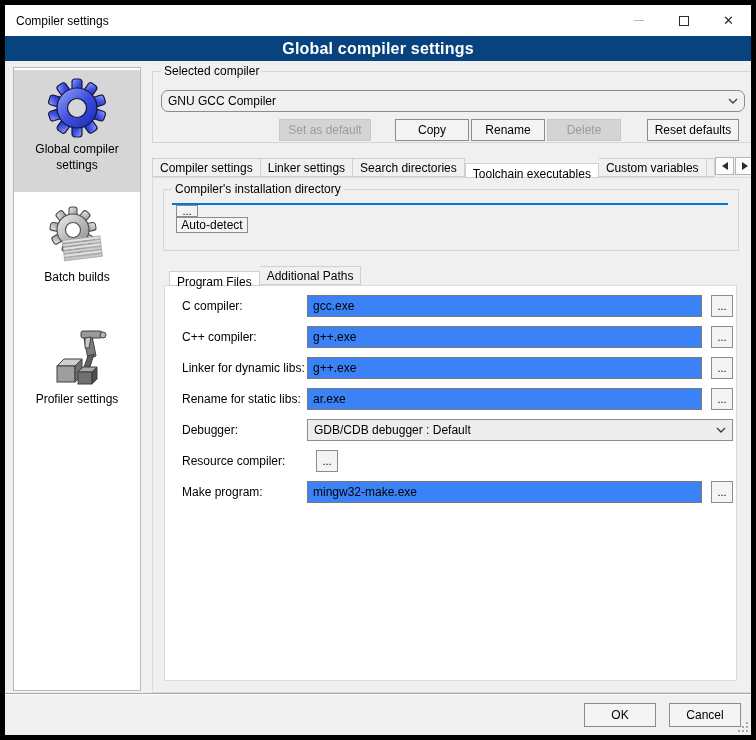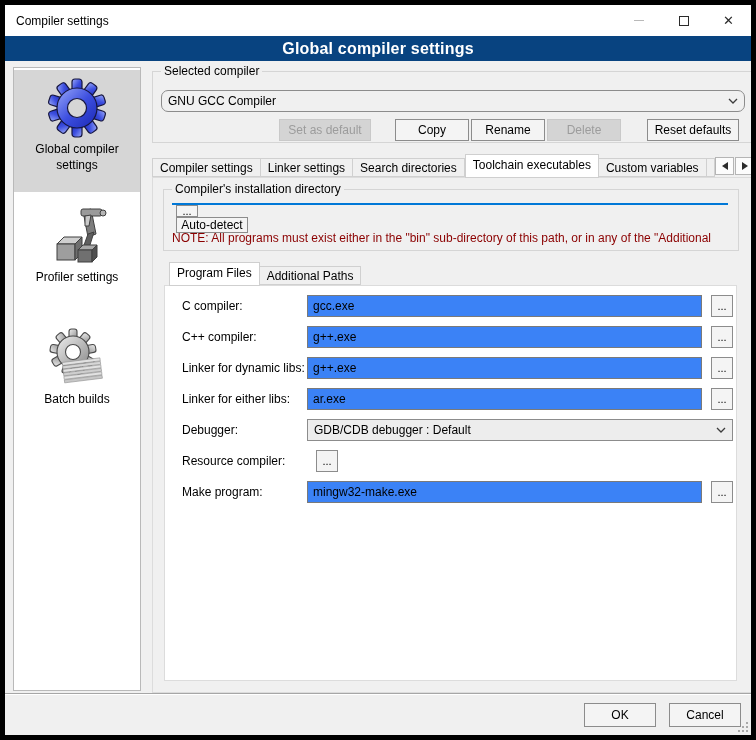--- a/index.html
+++ b/index.html
@@ -54,21 +54,21 @@
   .w92 { width:92px; } .w74 { width:74px; }
   .gap24 { margin-left:24px; } .gap2 { margin-left:2px; } .gap26 { margin-left:26px; }
   .push { margin-left:auto; }
 
   
   .tabstrip { position:absolute; left:147px; top:94px; width:602px; height:22px;
               display:flex; align-items:flex-end; }
   .tab { height:19px; line-height:18px; padding:0 7px; background:#f0f0f0;
          border:1px solid #d0d0d0; border-left:none; white-space:nowrap; }
   .tab:first-child { border-left:1px solid #d0d0d0; }
-  .tab.active { height:24px; line-height:21px; background:#fff; border:1px solid #cfcfcf;
+  .tab.active { height:15px; line-height:21px; background:#fff; border:1px solid #cfcfcf;
                 margin-bottom:-1px; z-index:3; position:relative; }
   .tab.clip { width:36px; overflow:hidden; padding-right:0; }
   .tab-arrows { margin-left:auto; display:flex; gap:1px; margin-bottom:2px; }
   .arrow-btn { width:19px; height:18px; background:#fcfcfc; border:1px solid #b5b5b5;
                display:flex; align-items:center; justify-content:center; }
 
   
   .outer-page { position:absolute; left:147px; top:116px; width:602px; height:516px;
                 background:#f0f0f0; border:1px solid #dcdcdc; }
 
@@ -157,43 +157,20 @@
               <circle r="9.5" fill="#d6d6d6" stroke="#16163f" stroke-width="1.2"></circle>
             </g>
           </svg>
         </span>
         <span class="side-label">Global compiler settings</span>
       </div>
 
       <div class="side-item">
         <span class="side-icon">
           <svg width="64" height="64" viewBox="0 0 64 64">
-            <g stroke="#3f3f3f" stroke-width="1">
-              <path d="M38,7 L46,5 L51,30 L43,33 Z" fill="#7d7d7d"></path>
-              <rect x="36" y="5" width="21" height="7" rx="2" fill="#9a9a9a"></rect>
-              <path d="M40,12 L46,11 L44,22 L40,22 Z" fill="#c9c9c9"></path>
-              <circle cx="58" cy="9" r="3" fill="#b5b5b5"></circle>
-              <path d="M43,30 L49,28 L44,44 L38,44 Z" fill="#5f5f5f"></path>
-            </g>
-            <g stroke="#3f3f3f" stroke-width="1">
-              <polygon points="12,40 19,33 37,33 30,40" fill="#cfcfcf"></polygon>
-              <rect x="12" y="40" width="18" height="16" fill="#9e9e9e"></rect>
-              <polygon points="30,40 37,33 37,49 30,56" fill="#6f6f6f"></polygon>
-              <polygon points="33,46 38,41 52,41 47,46" fill="#a8a8a8"></polygon>
-              <rect x="33" y="46" width="14" height="12" fill="#707070"></rect>
-              <polygon points="47,46 52,41 52,53 47,58" fill="#4f4f4f"></polygon>
-            </g>
-          </svg>
-        </span>
-        <span class="side-label">Profiler settings</span>
-      </div>
-
-      <div class="side-item">
-        <span class="side-icon">
-          <svg width="64" height="64" viewBox="0 0 64 64">
             <defs>
               <linearGradient id="graygrad" x1="0" y1="0" x2="1" y2="1">
                 <stop offset="0" stop-color="#ededed"></stop>
                   <stop offset="1" stop-color="#8a8a8a"></stop>
               </linearGradient>
             </defs>
             <g transform="translate(28,26)">
               <g fill="url(#graygrad)" stroke="#4a4a4a" stroke-width="1.1">
                 <rect x="-4" y="-23" width="8" height="11" rx="2.5" transform="rotate(0)"></rect>
                 <rect x="-4" y="-23" width="8" height="11" rx="2.5" transform="rotate(40)"></rect>
@@ -213,20 +190,43 @@
               <rect x="18" y="37.5" width="38" height="3" fill="#d6d6d6" stroke="#8f8f8f" stroke-width="0.6"></rect>
               <rect x="18" y="41" width="38" height="3" fill="#e2e2e2" stroke="#8f8f8f" stroke-width="0.6"></rect>
               <rect x="18" y="44.5" width="38" height="3" fill="#cfcfcf" stroke="#8f8f8f" stroke-width="0.6"></rect>
               <rect x="18" y="48" width="38" height="3" fill="#e2e2e2" stroke="#8f8f8f" stroke-width="0.6"></rect>
               <rect x="18" y="51.5" width="38" height="3" fill="#c7c7c7" stroke="#8f8f8f" stroke-width="0.6"></rect>
             </g>
           </svg>
         </span>
         <span class="side-label">Batch builds</span>
       </div>
+
+      <div class="side-item">
+        <span class="side-icon">
+          <svg width="64" height="64" viewBox="0 0 64 64">
+            <g stroke="#3f3f3f" stroke-width="1">
+              <path d="M38,7 L46,5 L51,30 L43,33 Z" fill="#7d7d7d"></path>
+              <rect x="36" y="5" width="21" height="7" rx="2" fill="#9a9a9a"></rect>
+              <path d="M40,12 L46,11 L44,22 L40,22 Z" fill="#c9c9c9"></path>
+              <circle cx="58" cy="9" r="3" fill="#b5b5b5"></circle>
+              <path d="M43,30 L49,28 L44,44 L38,44 Z" fill="#5f5f5f"></path>
+            </g>
+            <g stroke="#3f3f3f" stroke-width="1">
+              <polygon points="12,40 19,33 37,33 30,40" fill="#cfcfcf"></polygon>
+              <rect x="12" y="40" width="18" height="16" fill="#9e9e9e"></rect>
+              <polygon points="30,40 37,33 37,49 30,56" fill="#6f6f6f"></polygon>
+              <polygon points="33,46 38,41 52,41 47,46" fill="#a8a8a8"></polygon>
+              <rect x="33" y="46" width="14" height="12" fill="#707070"></rect>
+              <polygon points="47,46 52,41 52,53 47,58" fill="#4f4f4f"></polygon>
+            </g>
+          </svg>
+        </span>
+        <span class="side-label">Profiler settings</span>
+      </div>
     </div>
 
     <div class="group sel-group">
       <span class="legend">Selected compiler</span>
       <div class="combo sel-combo">
         <span>GNU GCC Compiler</span>
         <span class="chev">
           <svg width="10" height="6" viewBox="0 0 10 6">
               <polyline points="1,1 5,5 9,1" fill="none" stroke="#3c3c3c" stroke-width="1.3"></polyline>
             </svg>
@@ -266,21 +266,20 @@
 
       <div class="group install-group">
         <span class="legend">Compiler's installation directory</span>
         <div class="install-row">
           <div class="path-input">
             <span class="sel">C:\raylib\MinGW</span>
           </div>
           <div class="btn browse">...</div>
           <div class="btn autodetect">Auto-detect</div>
         </div>
-        <div class="note">NOTE: All programs must exist either in the "bin" sub-directory of this path, or in any of the "Additional</div>
       </div>
 
       <div class="inner-tabstrip">
         <div class="tab active">Program Files</div>
         <div class="tab">Additional Paths</div>
       </div>
 
       <div class="inner-page">
 
         <div class="prow">
@@ -301,21 +300,21 @@
 
         <div class="prow">
           <span class="plabel">Linker for dynamic libs:</span>
           <div class="field">
               <span>g++.exe</span>
             </div>
           <div class="btn browse">...</div>
         </div>
 
         <div class="prow">
-          <span class="plabel">Linker for either libs:</span>
+          <span class="plabel">Rename for static libs:</span>
           <div class="field">
               <span>ar.exe</span>
             </div>
           <div class="btn browse">...</div>
         </div>
 
         <div class="prow">
           <span class="plabel">Debugger:</span>
           <div class="combo">
             <span>GDB/CDB debugger : Default</span>

